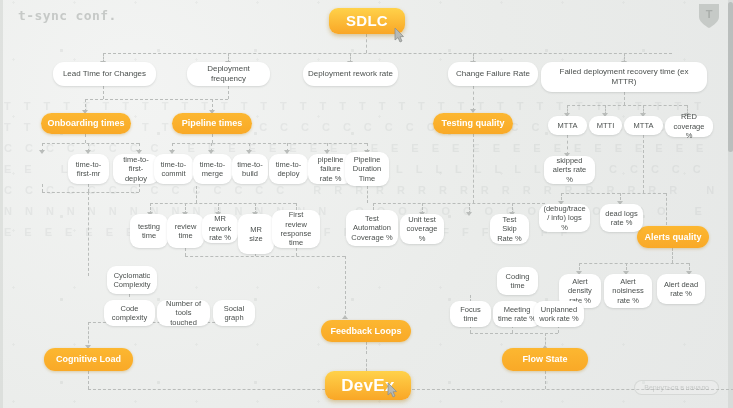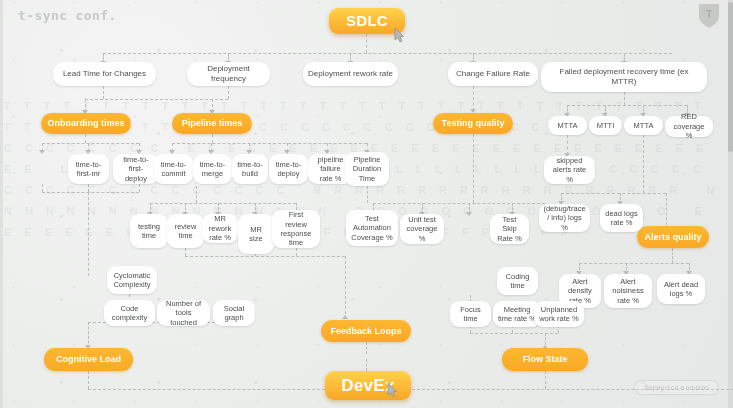--- a/index.html
+++ b/index.html
@@ -281,21 +281,21 @@
   <div class="node" style="left:346px;top:210px;width:52px;height:36px;">Test Automation Coverage %</div>
   <div class="node" style="left:400px;top:214px;width:44px;height:30px;">Unit test coverage %</div>
   <div class="node" style="left:490px;top:214px;width:39px;height:30px;">Test Skip Rate %</div>
 
   <div class="node" style="left:544px;top:156px;width:51px;height:28px;">skipped alerts rate %</div>
   <div class="node" style="left:539px;top:204px;width:51px;height:28px;">(debug/trace / info) logs %</div>
   <div class="node" style="left:600px;top:204px;width:43px;height:28px;">dead logs rate %</div>
 
   <div class="node" style="left:559px;top:274px;width:42px;height:34px;">Alert density rate %</div>
   <div class="node" style="left:604px;top:274px;width:48px;height:34px;">Alert noisiness rate %</div>
-  <div class="node" style="left:657px;top:274px;width:48px;height:30px;">Alert dead logs %</div>
+  <div class="node" style="left:657px;top:274px;width:48px;height:30px;">Alert dead rate %</div>
 
   <div class="node" style="left:107px;top:266px;width:50px;height:28px;">Cyclomatic Complexity</div>
   <div class="node" style="left:104px;top:300px;width:51px;height:26px;">Code complexity</div>
   <div class="node" style="left:157px;top:300px;width:53px;height:26px;">Number of tools touched</div>
   <div class="node" style="left:213px;top:300px;width:42px;height:26px;">Social graph</div>
 
   <div class="node" style="left:450px;top:267px;width:41px;height:28px;margin-left:47px;">Coding time</div>
   <div class="node" style="left:450px;top:301px;width:41px;height:26px;">Focus time</div>
   <div class="node" style="left:493px;top:301px;width:48px;height:26px;">Meeting time rate %</div>
   <div class="node" style="left:534px;top:301px;width:50px;height:26px;">Unplanned work rate %</div>

